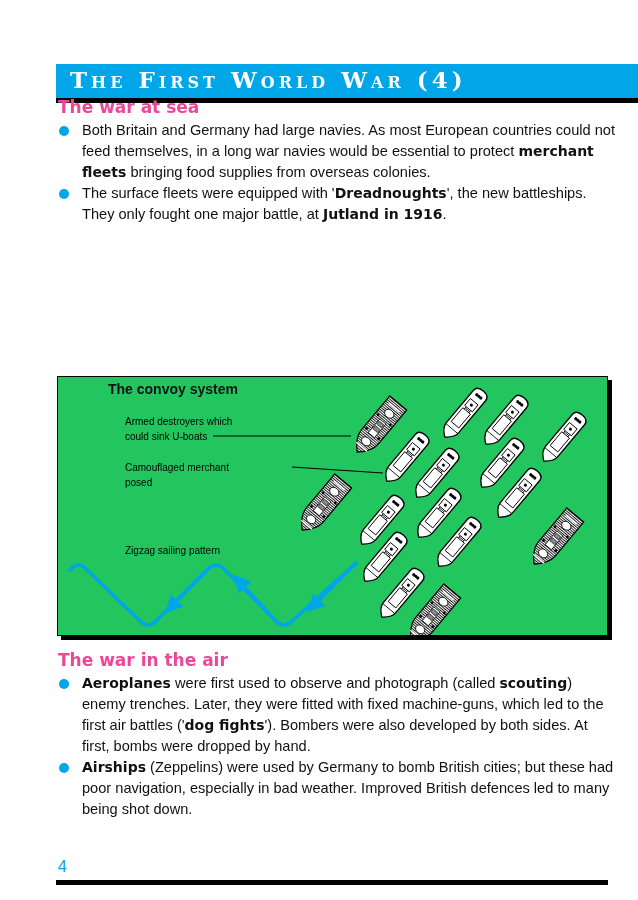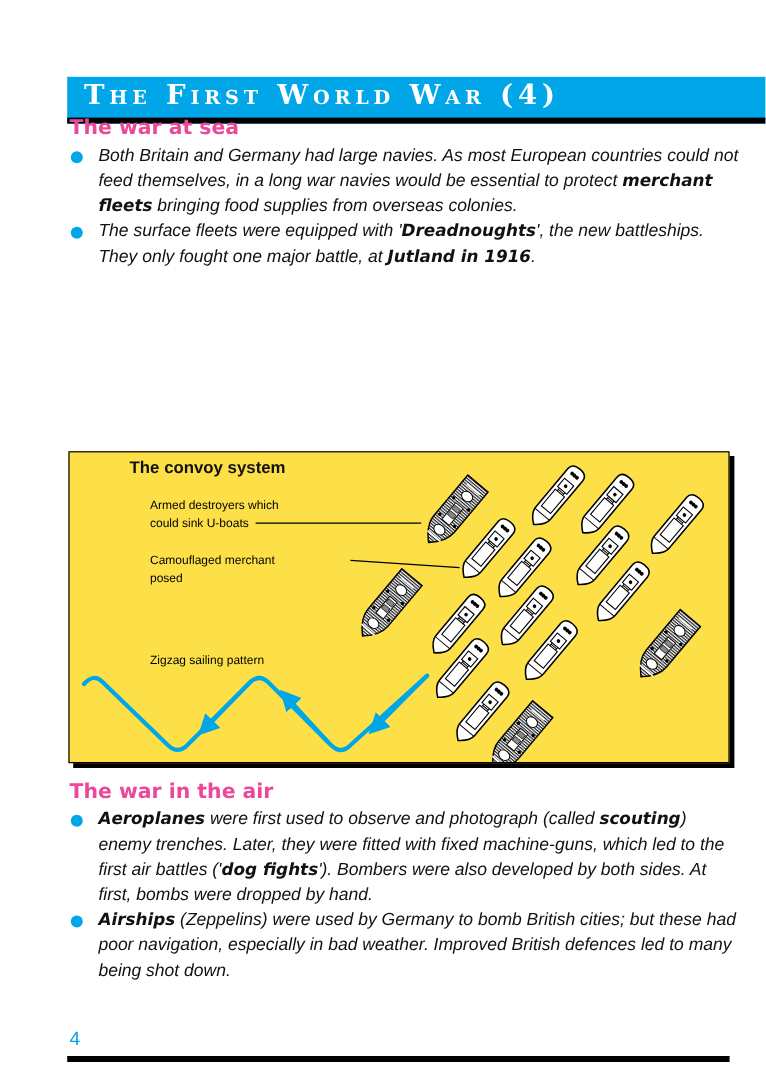--- a/index.html
+++ b/index.html
@@ -5,28 +5,28 @@
   html, body { margin:0; padding:0; background:#fff; }
   body { width:638px; height:900px; position:relative; overflow:hidden;
          font-family:"DejaVu Sans", sans-serif; color:#111; }
   .title-bar { position:absolute; left:56px; top:41px; width:582px; height:34px;
                background:#00a6e8; border-bottom:5px solid #000;margin-top:23px; }
   .title-bar .t { position:absolute; left:14px; top:2px; color:#fff;
                   font-family:"DejaVu Serif", serif; font-weight:bold;
                   font-size:23px; letter-spacing:4px; font-variant:small-caps; }
   .h2 { position:absolute; left:58px; font-family:"DejaVu Sans", sans-serif;
         font-weight:bold; font-size:17px; color:#ec4899; }
-  .list { position:absolute; left:58px; width:560px; margin:0; padding:0; list-style:none;font-style:italic; }
+  .list { position:absolute; left:58px; width:560px; margin:0; padding:0; list-style:none; }
   .list li { position:relative; padding-left:24px; font-size:14.6px; line-height:21px;
              font-family:"Liberation Sans", sans-serif; }
   .list li .dot { position:absolute; left:1px; top:6px; width:10px; height:10px; border-radius:50%;
                   background:#00a6e8; }
   .list li b { font-family:"DejaVu Sans", sans-serif; font-weight:bold; font-size:14px; }
   .figure { position:absolute; left:57px; top:376px; width:549px; height:258px;
-            border:1px solid #000; background:#fde047; box-shadow:4px 4px 0 #000; }
+            border:1px solid #000; background:#22c55e; box-shadow:4px 4px 0 #000; }
   .figure svg { position:absolute; left:0; top:0; }
   .fig-label { position:absolute; font-family:Liberation Sans, sans-serif; font-size:10px; line-height:15px; color:#000; }
   .fig-title { position:absolute; left:50px; top:4px; font-family:"Liberation Sans", sans-serif; font-weight:bold; font-size:14px; }
   .page-num { position:absolute; left:58px; top:858px; color:#00a6e8; font-size:16px;
               font-family:"Liberation Sans", sans-serif; }
   .footer-rule { position:absolute; left:56px; top:880px; width:552px; height:5px; background:#000; }
 </style>
 </head>
 <body>
 

